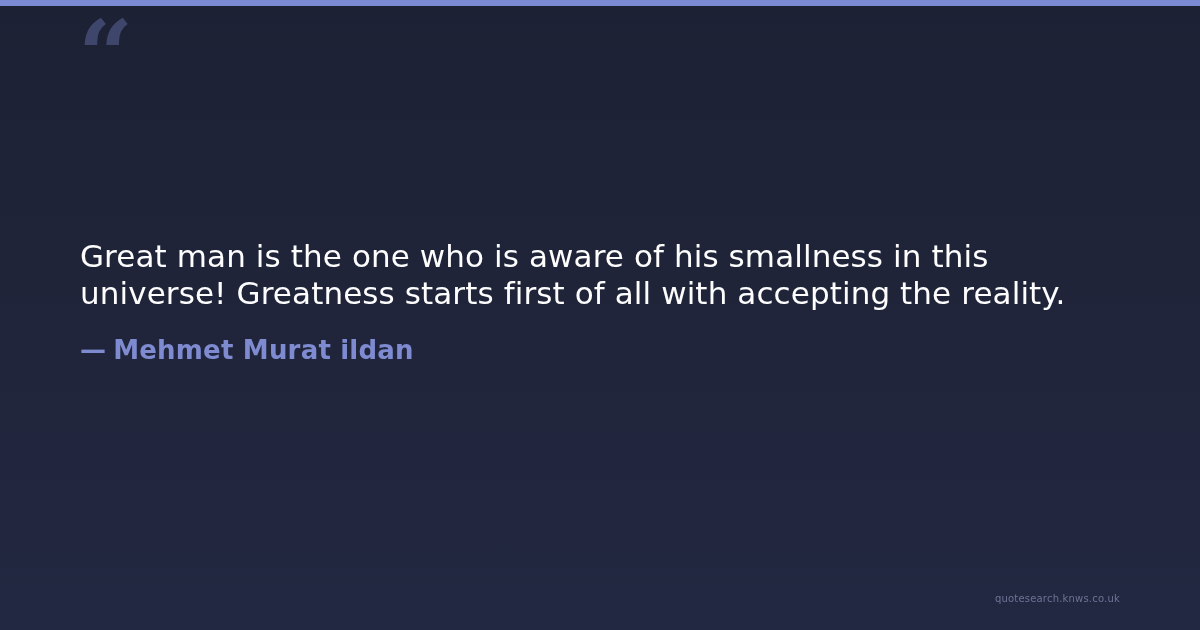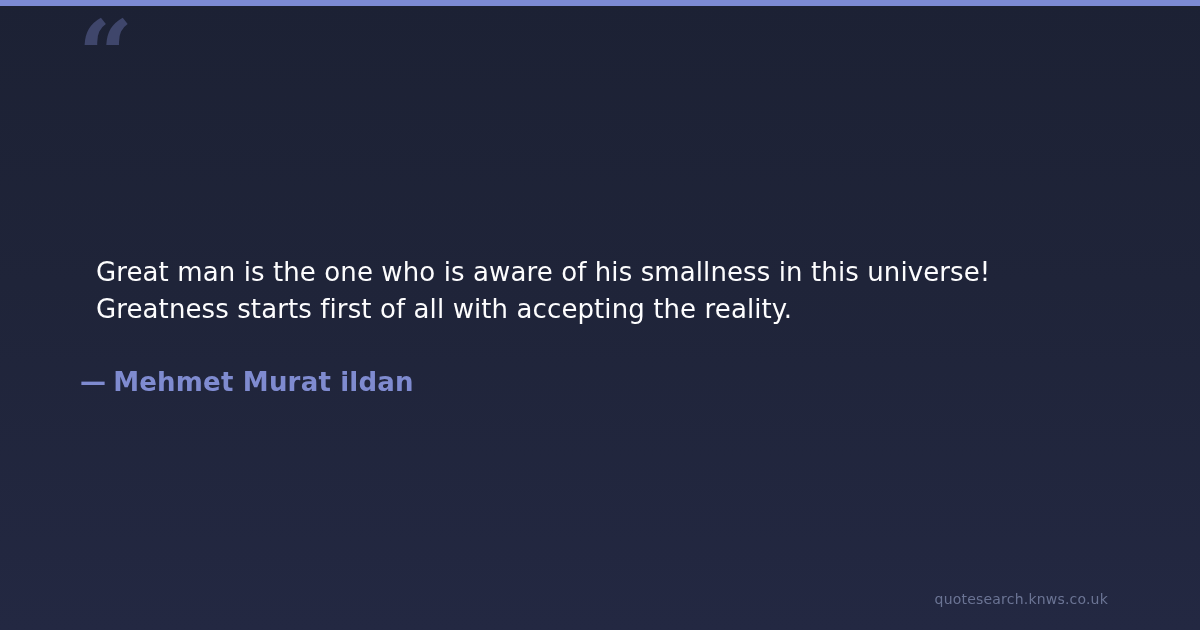--- a/index.html
+++ b/index.html
@@ -48,22 +48,22 @@
   }
 
   .content {
     position: absolute;
     left: 80px;
     top: 238px;
     width: 1030px;
   }
 
   .quote-text {
-    margin: 16px;
-    font-size: 26px;
+    margin: 0;
+    font-size: 31px;
     font-weight: 400;
     line-height: 37px;
     color: #fdfdfe;
     letter-spacing: 0.1px;
     max-width: 1015px;
   }
 
   .author-line {
     margin: 0;
     padding-top: 25px;
@@ -74,23 +74,23 @@
     letter-spacing: 0.2px;
   }
 
   .author-dash {
     color: #7f8bd0;
     padding-right: 7px;
   }
 
   .watermark {
     position: absolute;
-    right: 92px;
+    right: 80px;
     bottom: 22px;
-    font-size: 14px;
+    font-size: 10px;
     font-weight: 400;
     line-height: 18px;
     color: #6b7494;
     letter-spacing: 0.2px;
   }
 </style>
 </head>
 <body>
 
 <div class="card">

